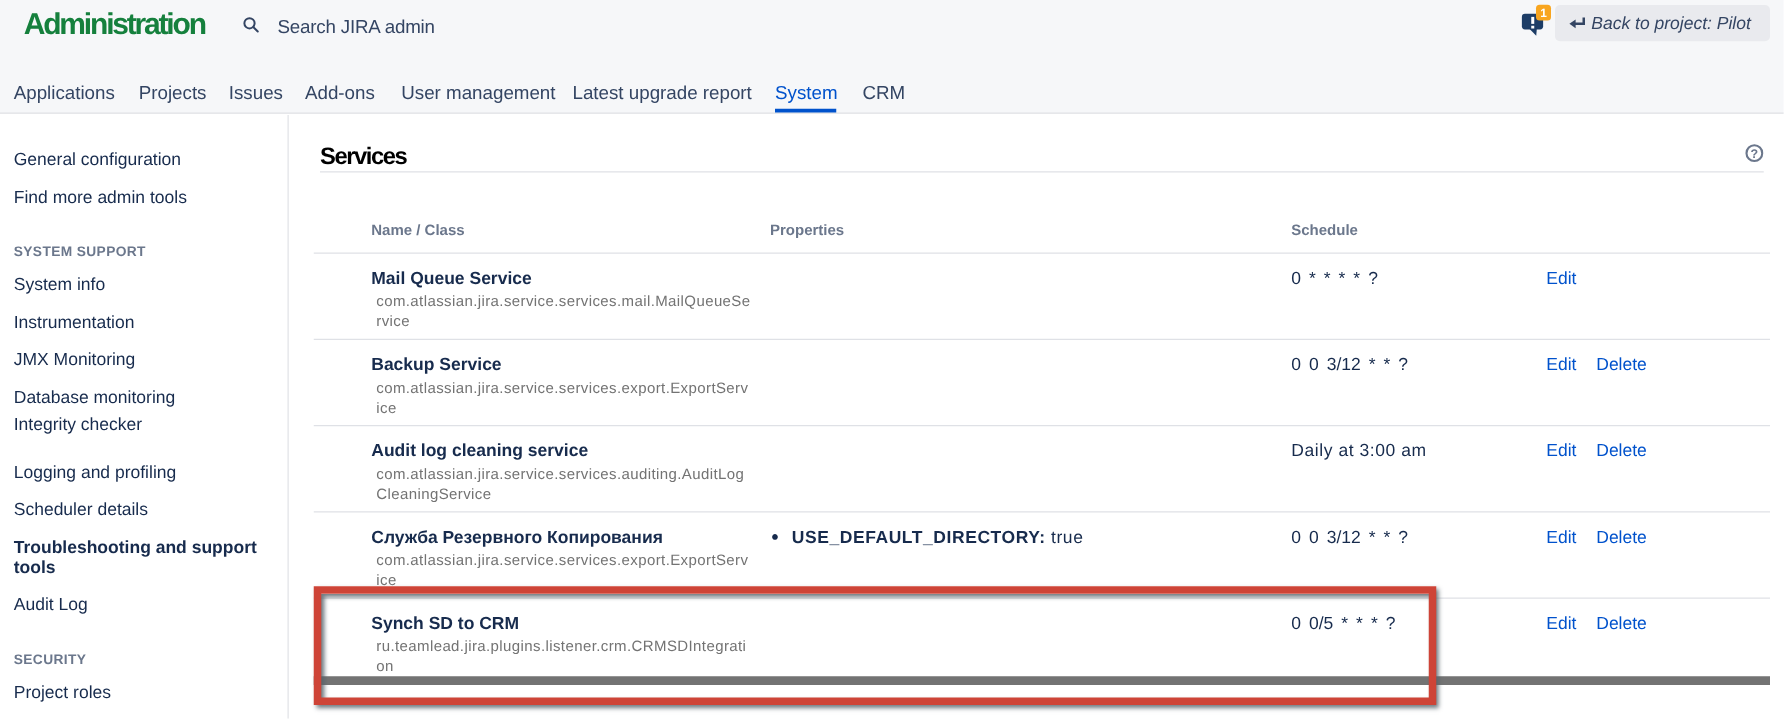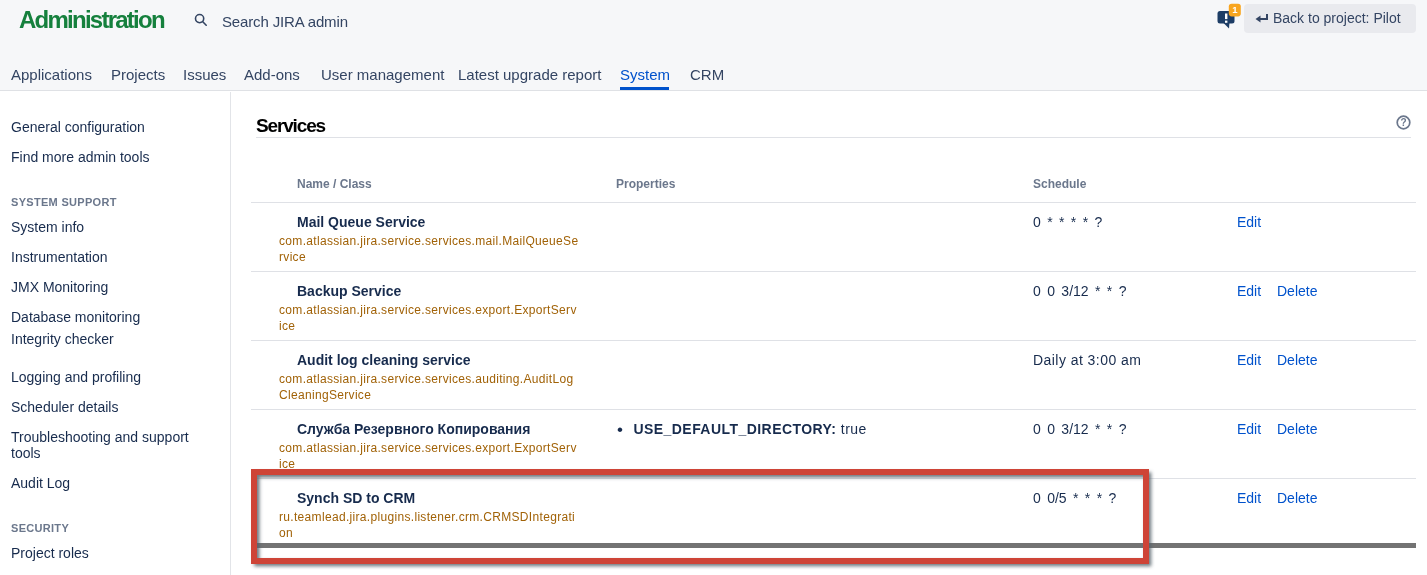--- a/index.html
+++ b/index.html
@@ -1,35 +1,35 @@
 <!DOCTYPE html>
 <html><head>
 <meta charset="utf-8">
 <style>
 * { margin:0; padding:0; box-sizing:border-box; }
 html,body { width:1427px; height:575px; background:#fff; font-family:"Liberation Sans", sans-serif; overflow:hidden; position:relative; }
 .abs { position:absolute; }
 .admin-title { left:19px; top:6px; font-size:24px; font-weight:bold; color:#15803d; letter-spacing:-1.75px; }
 .search-txt { left:212px; top:13px; font-size:15px; color:#344563; letter-spacing:-0.15px;margin-left:10px; }
-.back-btn { left:1244px; top:4px; width:172px; height:29px; background:#E9EAEE; border-radius:4px; color:#344563; font-size:14px; line-height:29px; }
+.back-btn { left:1244px; top:4px; width:172px; height:29px; background:#E9EAEE; border-radius:4px; color:#344563; font-size:14px; line-height:29px;font-style:italic; }
 .back-btn span.txt { position:absolute; left:29px; top:0; }
 .navbar { left:0; top:0; width:1427px; height:91px; background:#F6F7F9; border-bottom:1px solid #DFE1E5; }
 .nav-item { position:absolute; top:65.5px; font-size:15px; color:#344563; white-space:nowrap; }
 .nav-active { color:#0052CC; }
 .nav-underline { position:absolute; left:620px; top:86.5px; width:49px; height:3px; background:#0052CC; }
 .sidebar { left:0; top:92px; width:231px; height:483px; border-right:1px solid #E2E4E8; }
 .side-item { position:absolute; left:11px; font-size:14px; color:#172B4D; line-height:16px; width:210px; }
 .side-head { position:absolute; left:11px; font-size:11px; font-weight:bold; color:#6B778C; letter-spacing:0.3px; }
 .services-h { left:256px; top:115px; font-size:19px; font-weight:bold; color:#000000; letter-spacing:-1.15px; }
 .services-line { left:256px; top:137px; width:1155px; height:1px; background:#DFE1E6; }
 .th { position:absolute; font-size:12px; font-weight:bold; color:#6B778C; }
 .hdr-border { left:251px; top:202px; width:1165px; height:1px; background:#DFE1E6; }
 .row { position:absolute; left:251px; width:1165px; height:69px; border-bottom:1px solid #DFE1E6; }
 .rtitle { position:absolute; left:46px; top:9px; font-size:14px; font-weight:bold; color:#172B4D; line-height:20px; white-space:nowrap; }
-.rsub { position:absolute; left:28px; top:30px; font-size:12px; color:#a16207; line-height:16px; letter-spacing:0.32px; }
+.rsub { position:absolute; left:50px; top:30px; font-size:12px; color:#737373; line-height:16px; letter-spacing:0.32px; }
 .rsched { position:absolute; left:782px; top:9px; font-size:14px; color:#172B4D; line-height:20px; white-space:nowrap; }
 .redit { position:absolute; left:986px; top:9px; font-size:14px; color:#0052CC; line-height:20px; }
 .rdel { position:absolute; left:1026px; top:9px; font-size:14px; color:#0052CC; line-height:20px; }
 .ws { word-spacing:2.5px; }
 .rprop { position:absolute; left:366px; top:9px; font-size:14px; color:#172B4D; line-height:20px; white-space:nowrap; letter-spacing:0.45px; }
 .redbox { left:251px; top:469px; width:898px; height:95px; border:6.5px solid #CE4437; box-shadow:2.5px 2.5px 3.5px rgba(85,98,106,0.85), inset 2.5px 2.5px 3.5px rgba(85,98,106,0.85); }
 </style>
 </head>
 <body>
 <div class="abs navbar"></div>
@@ -71,21 +71,21 @@
 <div class="side-item" style="top:119px;">General configuration</div>
 <div class="side-item" style="top:149px;">Find more admin tools</div>
 <div class="side-head" style="top:196px;">SYSTEM SUPPORT</div>
 <div class="side-item" style="top:219px;">System info</div>
 <div class="side-item" style="top:249px;">Instrumentation</div>
 <div class="side-item" style="top:279px;">JMX Monitoring</div>
 <div class="side-item" style="top:309px;">Database monitoring</div>
 <div class="side-item" style="top:331px;">Integrity checker</div>
 <div class="side-item" style="top:369px;">Logging and profiling</div>
 <div class="side-item" style="top:399px;">Scheduler details</div>
-<div class="side-item" style="top:429px;">Troubleshooting and support tools</div>
+<div class="side-item" style="top:429px;font-weight:bold;">Troubleshooting and support tools</div>
 <div class="side-item" style="top:475px;">Audit Log</div>
 <div class="side-head" style="top:522px;">SECURITY</div>
 <div class="side-item" style="top:545px;">Project roles</div>
 
 <div class="abs services-h">Services</div>
 <div class="abs services-line"></div>
 <svg class="abs" style="left:1396px;top:115px;" width="15" height="15" viewBox="0 0 15 15">
     <circle cx="7.5" cy="7.5" r="6.3" fill="none" stroke="#6B778C" stroke-width="1.7"></circle>
     <text x="7.5" y="11.2" font-size="10" font-weight="bold" fill="#6B778C" text-anchor="middle" font-family="Liberation Sans">?</text>
   </svg>
@@ -116,21 +116,21 @@
   <div class="rdel">Delete</div>
 </div>
 <div class="row" style="top:410px;">
   <div class="rtitle">Служба Резервного Копирования</div>
   <div class="rprop"><span style="color:#172B4D;font-size:17px;vertical-align:-1px;line-height:14px;">•</span><span style="display:inline-block;width:10px;"></span><b>USE_DEFAULT_DIRECTORY:</b> true</div>
   <div class="rsub">com.atlassian.jira.service.services.export.ExportServ<br>ice</div>
   <div class="rsched ws">0 0 3/12 * * ?</div>
   <div class="redit">Edit</div>
   <div class="rdel">Delete</div>
 </div>
-<div class="row" style="top:479px;border-bottom:5px solid #737373;">
+<div class="row" style="top:479px;border-bottom:7px solid #737373;">
   <div class="rtitle">Synch SD to CRM</div>
   <div class="rsub">ru.teamlead.jira.plugins.listener.crm.CRMSDIntegrati<br>on</div>
   <div class="rsched ws">0 0/5 * * * ?</div>
   <div class="redit">Edit</div>
   <div class="rdel">Delete</div>
 </div>
 
 <div class="abs redbox"></div>
 
 </body></html>

